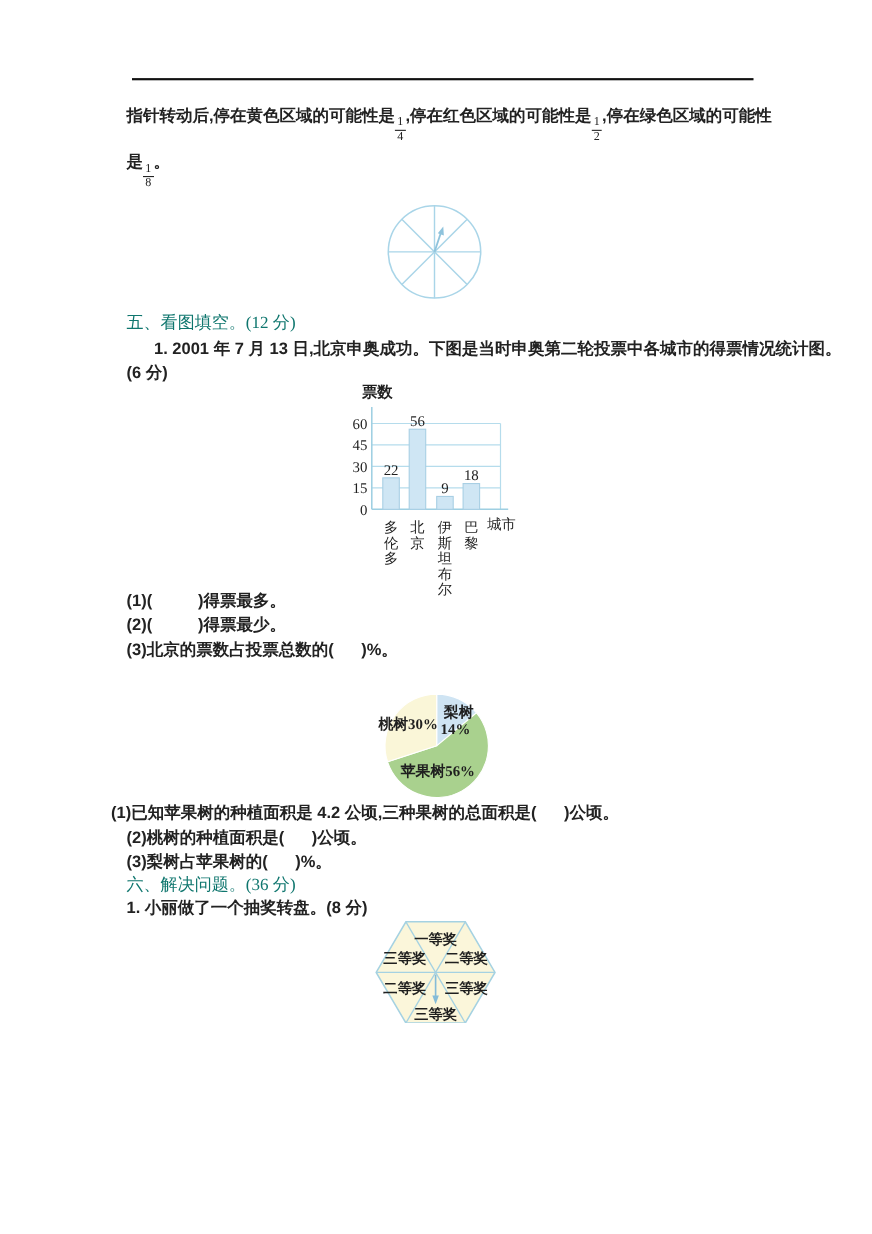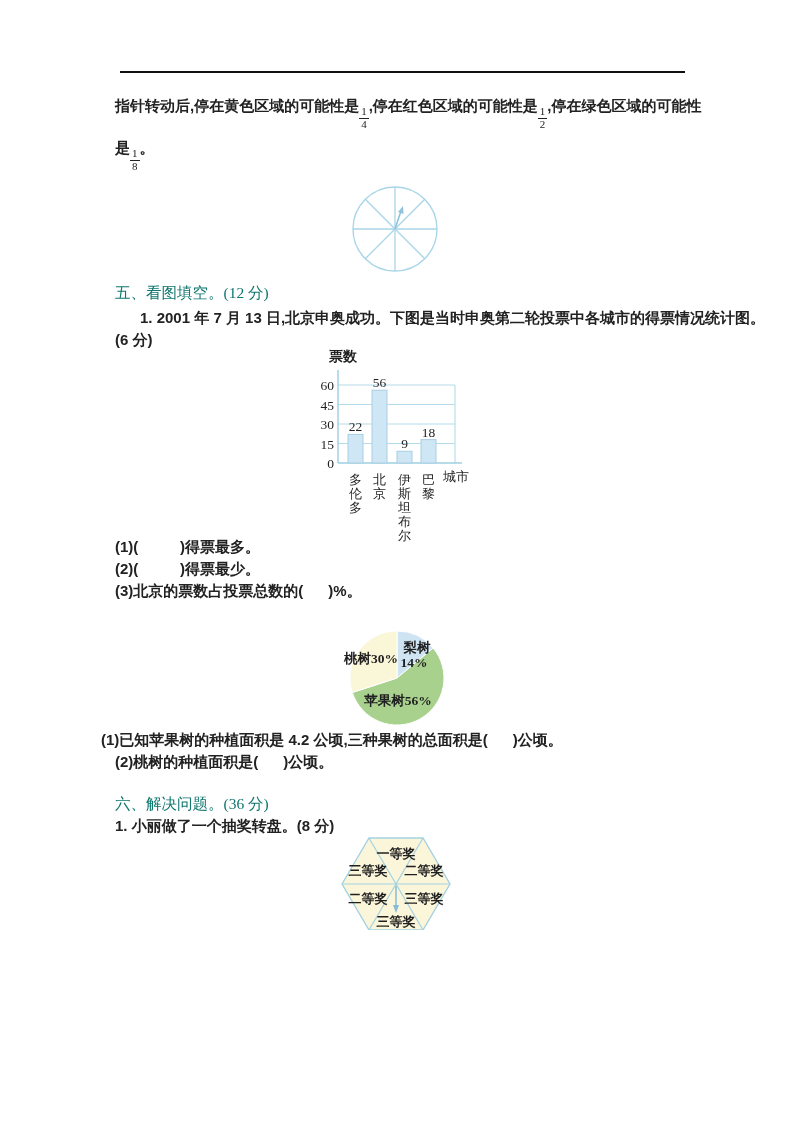--- a/index.html
+++ b/index.html
@@ -86,20 +86,21 @@
       <path d="M 49 49 L 85.21 19.04 A 47 47 0 1 1 4.30 63.52 Z" fill="#a9d18e" stroke="#ffffff" stroke-width="1"></path>
       <path d="M 49 49 L 4.30 63.52 A 47 47 0 0 1 49.00 2.00 Z" fill="#faf6d8" stroke="#ffffff" stroke-width="1"></path>
       <text x="69" y="23" font-size="13.5" font-weight="bold" text-anchor="middle">梨树</text>
       <text x="66" y="38" font-size="13.5" font-weight="bold" text-anchor="middle">14%</text>
       <text x="50" y="76" font-size="13.5" font-weight="bold" text-anchor="middle">苹果树56%</text>
       <text x="23" y="34" font-size="13.5" font-weight="bold" text-anchor="middle">桃树30%</text>
     </svg>
 
   <div class="abs txt" style="left:101px;top:730px;">(1)已知苹果树的种植面积是 4.2 公顷,三种果树的总面积是(      )公顷。</div>
   <div class="abs txt" style="left:115px;top:752px;">(2)桃树的种植面积是(      )公顷。</div>
+  <div class="abs txt" style="left:115px;top:774px;">(3)梨树占苹果树的(      )%。</div>
 
   <div class="abs heading" style="left:115px;top:794px;">六、解决问题。(36 分)</div>
   <div class="abs txt" style="left:115px;top:816px;">1. 小丽做了一个抽奖转盘。(8 分)</div>
 
   <svg id="hex-svg" style="left:338px;top:834px;" width="116" height="100">
       <polygon points="4,50 31,4 85,4 112,50 85,96 31,96" fill="#fbf6da" stroke="#a5d2e2" stroke-width="1.4"></polygon>
       <line x1="4" y1="50" x2="112" y2="50" stroke="#a5d2e2" stroke-width="1.2"></line>
       <line x1="31" y1="4" x2="85" y2="96" stroke="#a5d2e2" stroke-width="1.2"></line>
       <line x1="85" y1="4" x2="31" y2="96" stroke="#a5d2e2" stroke-width="1.2"></line>
       <text x="58" y="24" font-size="13" font-weight="bold" text-anchor="middle">一等奖</text>

